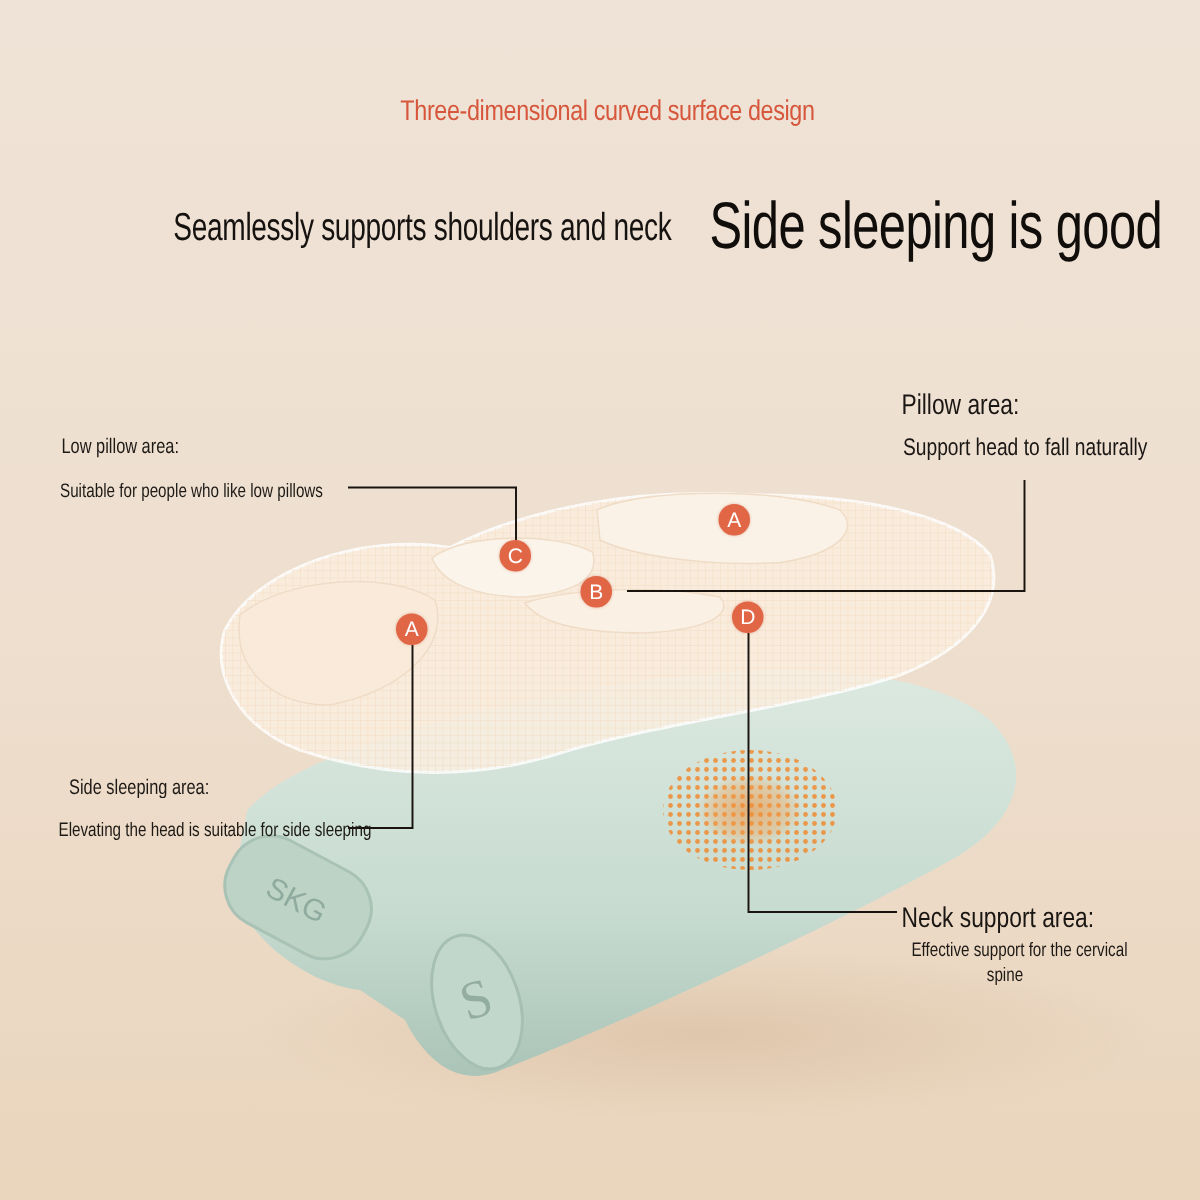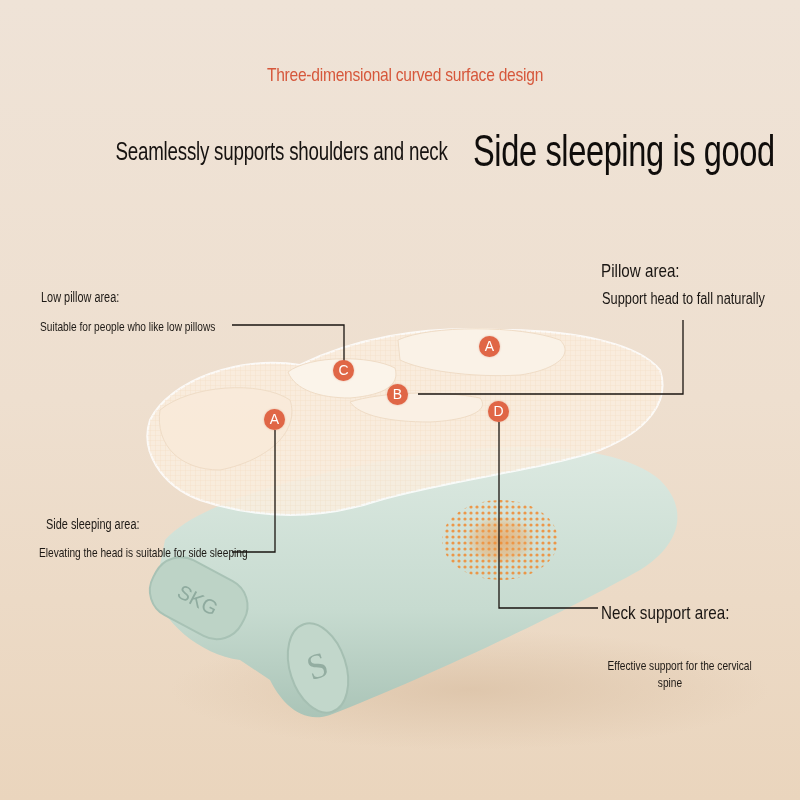--- a/index.html
+++ b/index.html
@@ -107,21 +107,21 @@
 <div class="abs condensed label-title" style="left:41px; top:289px;">Low pillow area:</div>
 <div class="abs condensed label-desc" style="left:40px; top:319px;">Suitable for people who like low pillows</div>
 
 <div class="abs condensed label-big" style="left:601px; top:260px;">Pillow area:</div>
 <div class="abs condensed label-med" style="left:602px; top:290px;">Support head to fall naturally</div>
 
 <div class="abs condensed label-title" style="left:46px; top:516px;">Side sleeping area:</div>
 <div class="abs condensed label-desc" style="left:39px; top:545px;">Elevating the head is suitable for side sleeping</div>
 
 <div class="abs condensed label-big" style="left:601px; top:602px;">Neck support area:</div>
-<div class="abs" style="left:590px; top:658px; width:160px; text-align:center;">
+<div class="abs" style="left:590px; top:625px; width:160px; text-align:center;">
   <div class="label-desc" style="transform:scaleX(0.78); transform-origin:center top;">Effective support for the cervical</div>
   <div class="label-desc" style="transform:scaleX(0.78); transform-origin:center top; margin-top:2px;">spine</div>
 </div>
 
 <div class="marker" style="left:479px; top:336px;">A</div>
 <div class="marker" style="left:333px; top:360px;">C</div>
 <div class="marker" style="left:387px; top:384px;">B</div>
 <div class="marker" style="left:488px; top:401px;">D</div>
 <div class="marker" style="left:264px; top:409px;">A</div>
 

